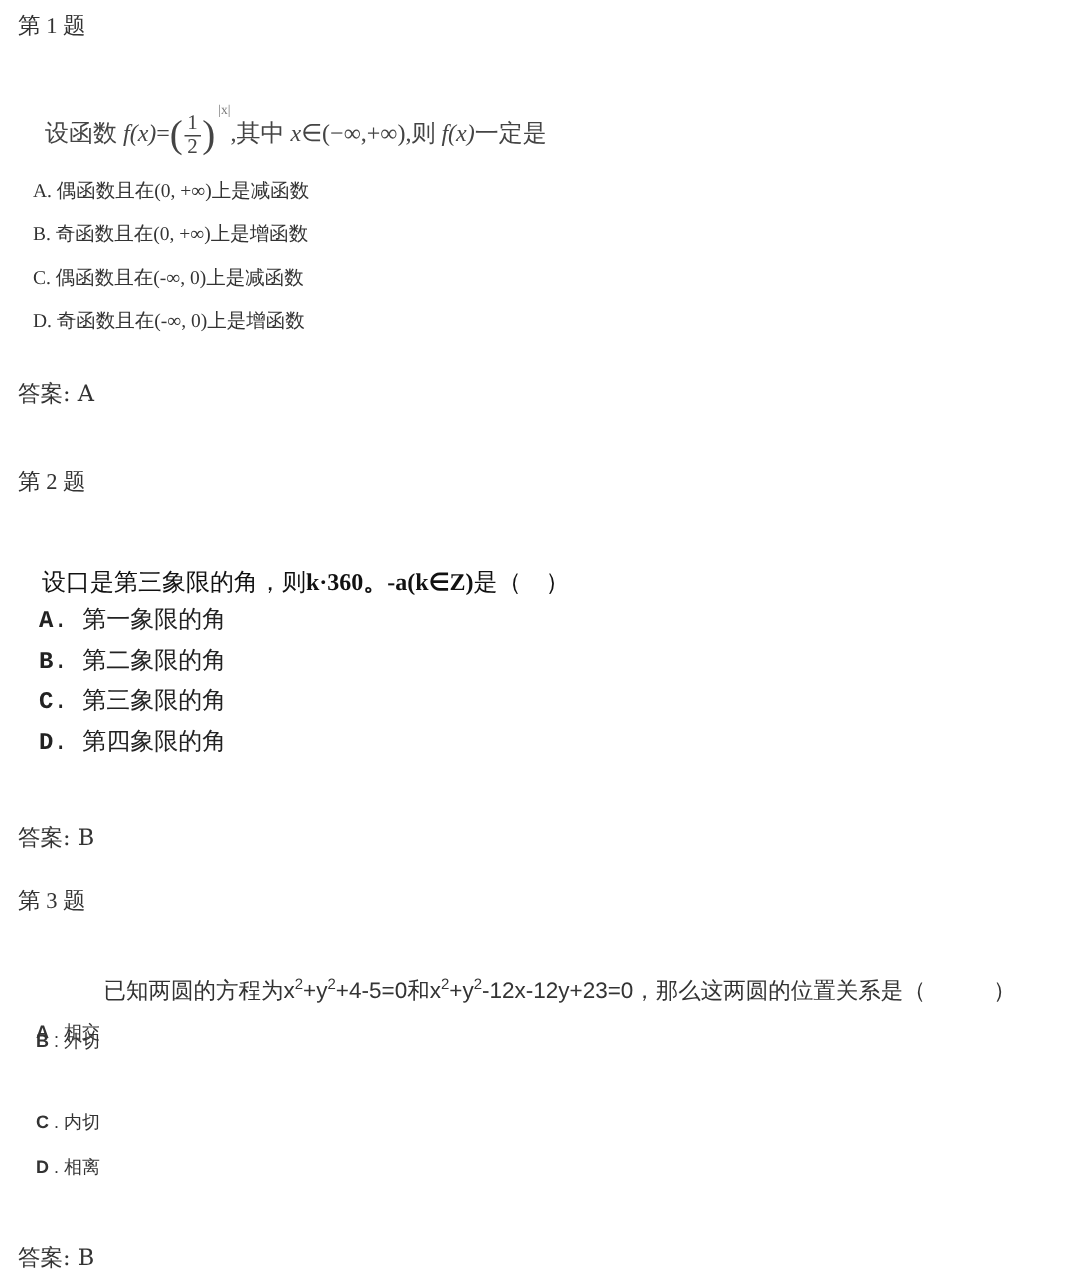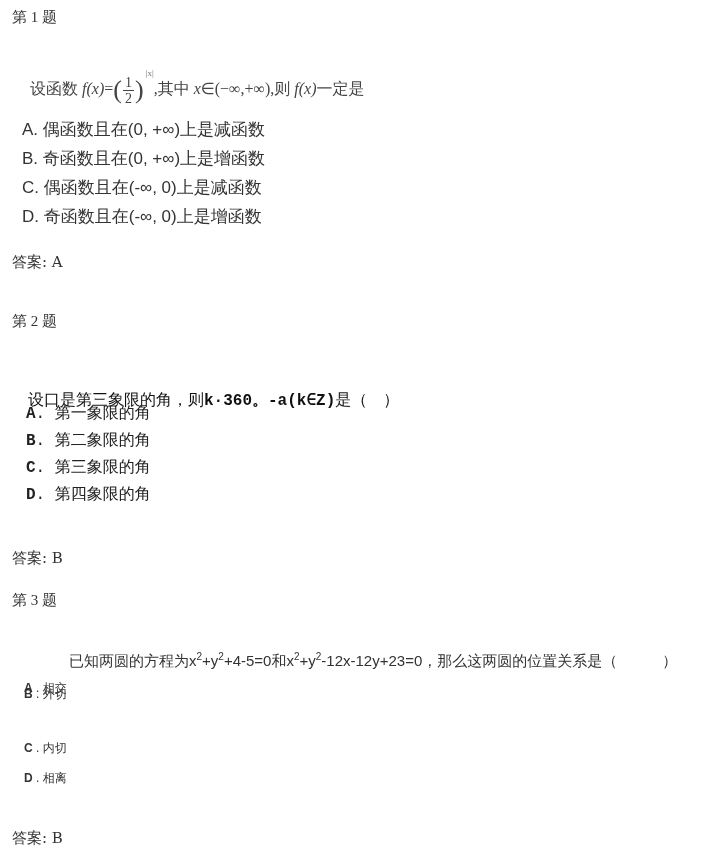--- a/index.html
+++ b/index.html
@@ -6,22 +6,22 @@
   body { width:720px; height:857px; position:relative; overflow:hidden; color:#333; }
   .abs { position:absolute; white-space:nowrap; }
   .label { font-family:Liberation Serif, serif; font-size:15px; color:#333; left:12px; }
   .q1stem { font-family:"Liberation Serif", serif; font-size:16px; color:#444; left:30px; top:68px; }
   .q1stem i { font-style:italic; }
   .frac { display:inline-block; vertical-align:middle; text-align:center; font-size:14px; line-height:15px; margin:0 1px; }
   .frac .num { display:block; border-bottom:1px solid #444; padding:0 2px; }
   .frac .den { display:block; padding:0 2px; }
   .paren { font-size:26px; vertical-align:middle; font-weight:100; }
   .sup { font-size:9px; vertical-align:18px; color:#777; margin-left:2px; }
-  .q1opt { font-family:Liberation Sans, sans-serif; font-size:17px; color:#333; left:22px; }
-  .q2stem { font-family:Liberation Mono, monospace; font-size:16px; color:#111; left:28px; top:378px;margin-top:12px; }
+  .q1opt { font-family:Liberation Serif, serif; font-size:13px; color:#333; left:22px; }
+  .q2stem { font-family:Liberation Serif, serif; font-size:16px; color:#111; left:28px; top:378px; }
   .q2stem b { font-weight:bold; }
   .q2opt { font-family:Liberation Mono, monospace; font-size:16px; color:#222; left:26px; }
   .q2opt b { font-weight:bold; }
   .q3stem { font-family:"Liberation Sans", sans-serif; font-size:15px; color:#333; left:24px; top:651px;margin-left:45px; }
   .q3stem sup { font-size:10px; }
   .q3opt { font-family:"Liberation Sans", sans-serif; font-size:12px; color:#333; left:24px; }
   .q3opt b { font-weight:bold; }
   .ans { font-family:"DejaVu Serif", serif; font-size:15px; color:#333; left:12px; }
 </style>
 </head>

